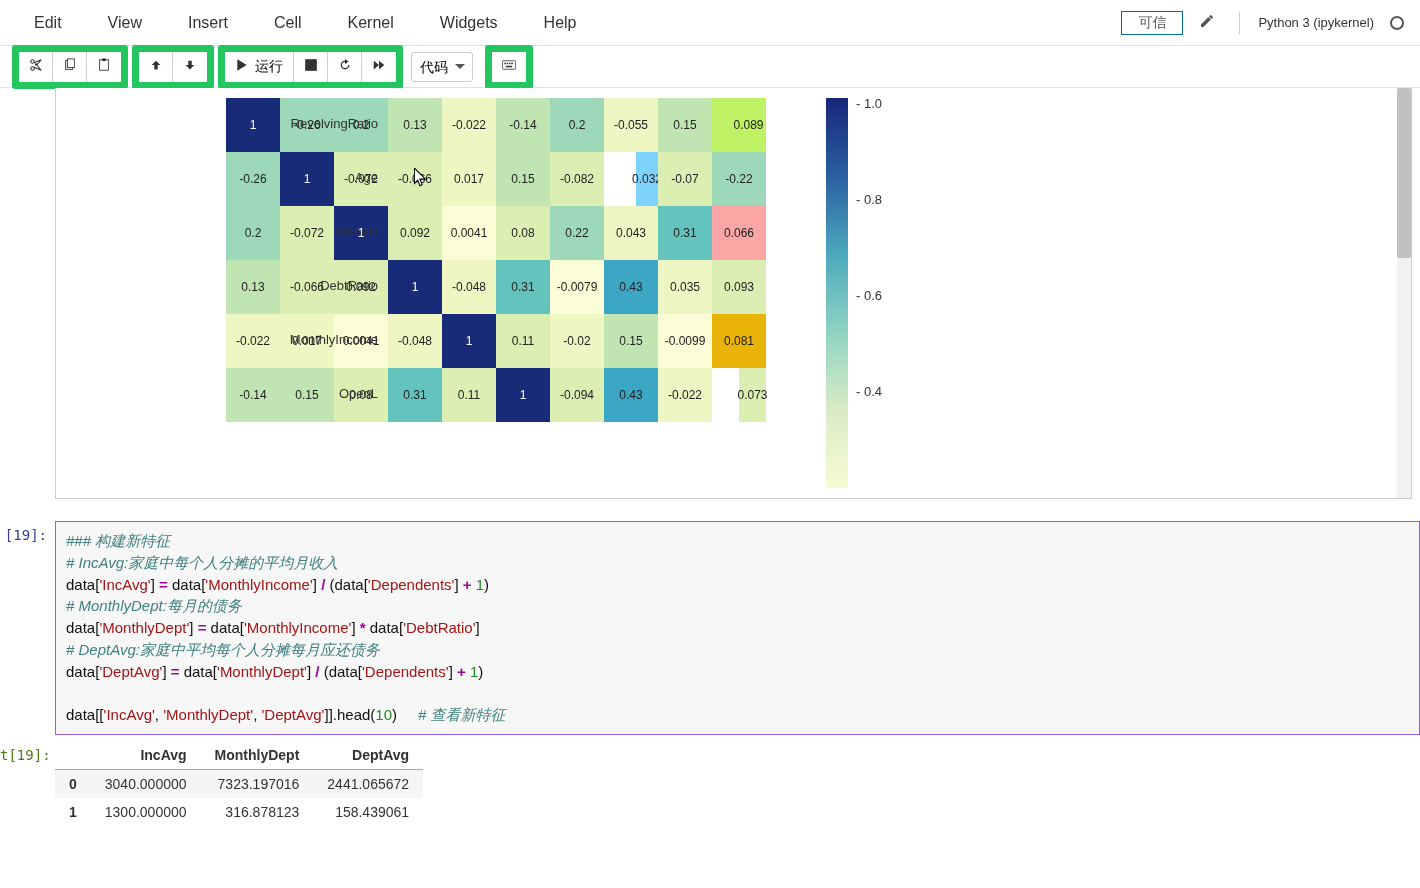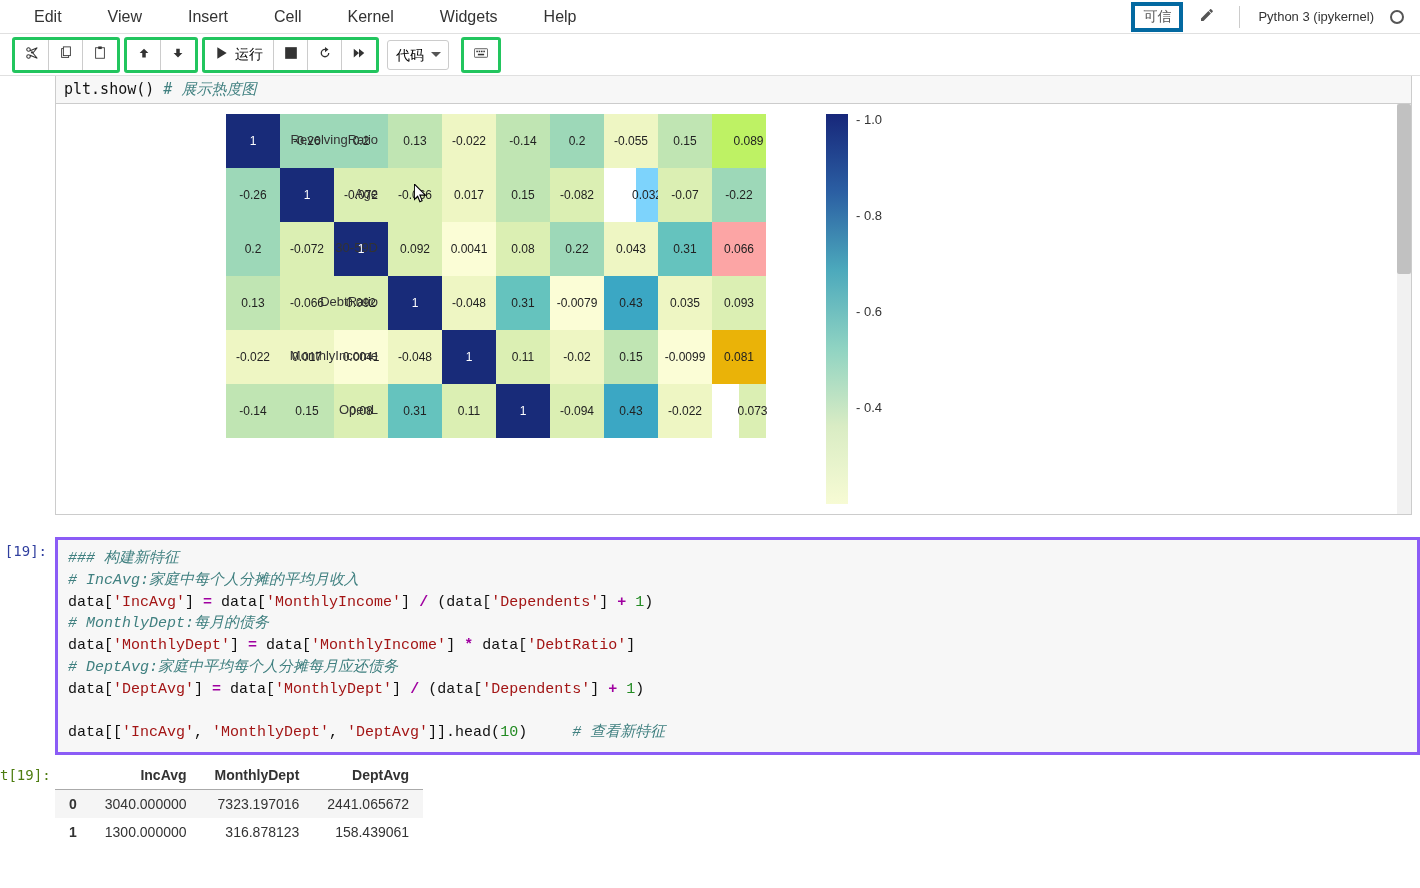--- a/index.html
+++ b/index.html
@@ -1,30 +1,30 @@
 <!DOCTYPE html>
 <html><head>
 <meta charset="utf-8">
 <style>
   html,body{margin:0;padding:0;font-family:"Helvetica Neue",Helvetica,Arial,sans-serif;font-size:14px;color:#333;background:#fff}
   *{box-sizing:border-box}
 
   
-  .menubar{display:flex;align-items:center;height:34px;border-bottom:1px solid #e0e0e0;padding:0 16px;gap:10px}
+  .menubar{display:flex;align-items:center;height:46px;border-bottom:1px solid #e0e0e0;padding:0 16px;gap:10px}
   .menubar .menu-item{padding:4px 18px;cursor:default;font-size:16px}
   .menubar .spacer{flex:1}
-  .trusted{border:4px solid #0369a1;padding:2px 8px;font-size:14px;color:#555}
+  .trusted{border:1px solid #0369a1;padding:2px 16px;font-size:14px;color:#555}
   .divider{width:1px;height:22px;background:#ccc;margin:0 8px}
   .edit-icon{width:16px;height:16px}
   .kernel-name{font-size:13px}
   .kernel-dot{width:14px;height:14px;border:2px solid #555;border-radius:50%;display:inline-block;margin-left:6px;vertical-align:middle}
 
   
   .toolbar{display:flex;align-items:center;height:42px;border-bottom:1px solid #e0e0e0;padding:4px 12px;gap:4px}
-  .btn-group{display:flex;border:3px solid #22c55e;border-radius:3px;overflow:hidden}
+  .btn-group{display:flex;border:7px solid #22c55e;border-radius:3px;overflow:hidden}
   .tbtn{width:34px;height:30px;display:flex;align-items:center;justify-content:center;background:#fff;border:none;border-right:1px solid #ccc;cursor:pointer;font-size:14px}
   .tbtn:last-child{border-right:none}
   .tbtn svg{width:14px;height:14px}
   .run-btn{width:auto;padding:0 10px;gap:6px}
   .celltype-select{height:30px;border:1px solid #ccc;border-radius:3px;padding:0 24px 0 8px;font-size:14px;background:#fff;appearance:none;position:relative}
   .select-wrap{position:relative;margin-left:4px}
   .select-wrap::after{content:"";position:absolute;right:8px;top:12px;border:5px solid transparent;border-top-color:#555;pointer-events:none}
 
   
   .notebook{position:relative;overflow:hidden}
@@ -54,21 +54,21 @@
   .row-label{position:absolute;width:160px;text-align:right;font-size:13px;color:#333;padding-right:8px}
 
   
   .colorbar{position:absolute;top:10px;left:770px;width:22px;height:390px;background:linear-gradient(to bottom,#17277a,#2b5fa3,#4ca9bc,#8fd3c2,#d9ecc4,#f7fbd4)}
   .cbar-tick{position:absolute;left:800px;font-size:13px;color:#333}
 
   
   .cursor{position:absolute;width:14px;height:20px;pointer-events:none}
 
   
-  .code-input{border:3px solid #8b5cf6;background:#f7f7f7;padding:8px 10px;font-family:Liberation Mono, monospace;font-size:15px;line-height:1.45;white-space:pre}
+  .code-input{border:1px solid #8b5cf6;background:#f7f7f7;padding:8px 10px;font-family:Liberation Sans, sans-serif;font-size:15px;line-height:1.45;white-space:pre}
   .c-comment{color:#408080;font-style:italic}
   .c-str{color:#a31515}
   .c-num{color:#228B22}
   .c-op{color:#a000a0;font-weight:bold}
   .c-id{color:#111}
 
   
   .df-table{border-collapse:collapse;font-size:14px;margin-left:0}
   .df-table th,.df-table td{padding:6px 14px;text-align:right}
   .df-table thead th{border-bottom:1px solid #aaa;font-weight:bold}
@@ -171,21 +171,20 @@
       </button>
   </div>
 </div>
 
 <div class="notebook">
 
   <div class="cell" style="margin:0">
     <div class="prompt"></div>
     <div class="cell-body">
       <div class="top-cell-border">
-        <div class="top-code"><span class="py-id">plt.show</span><span class="py-id">()</span>  <span class="py-comment"># 展示热度图</span></div>
 
         <div class="output-scroll">
           <div class="heatmap-wrap" id="heatmap">
               <div class="row-label" style="top: 28px;">RevolvingRatio</div>
               <div class="row-label" style="top: 82px;">Age</div>
               <div class="row-label" style="top: 136px;">30-59D</div>
               <div class="row-label" style="top: 190px;">DebtRatio</div>
               <div class="row-label" style="top: 244px;">MonthlyIncome</div>
               <div class="row-label" style="top: 298px;">OpenL</div>
               <div class="heatmap-grid">

